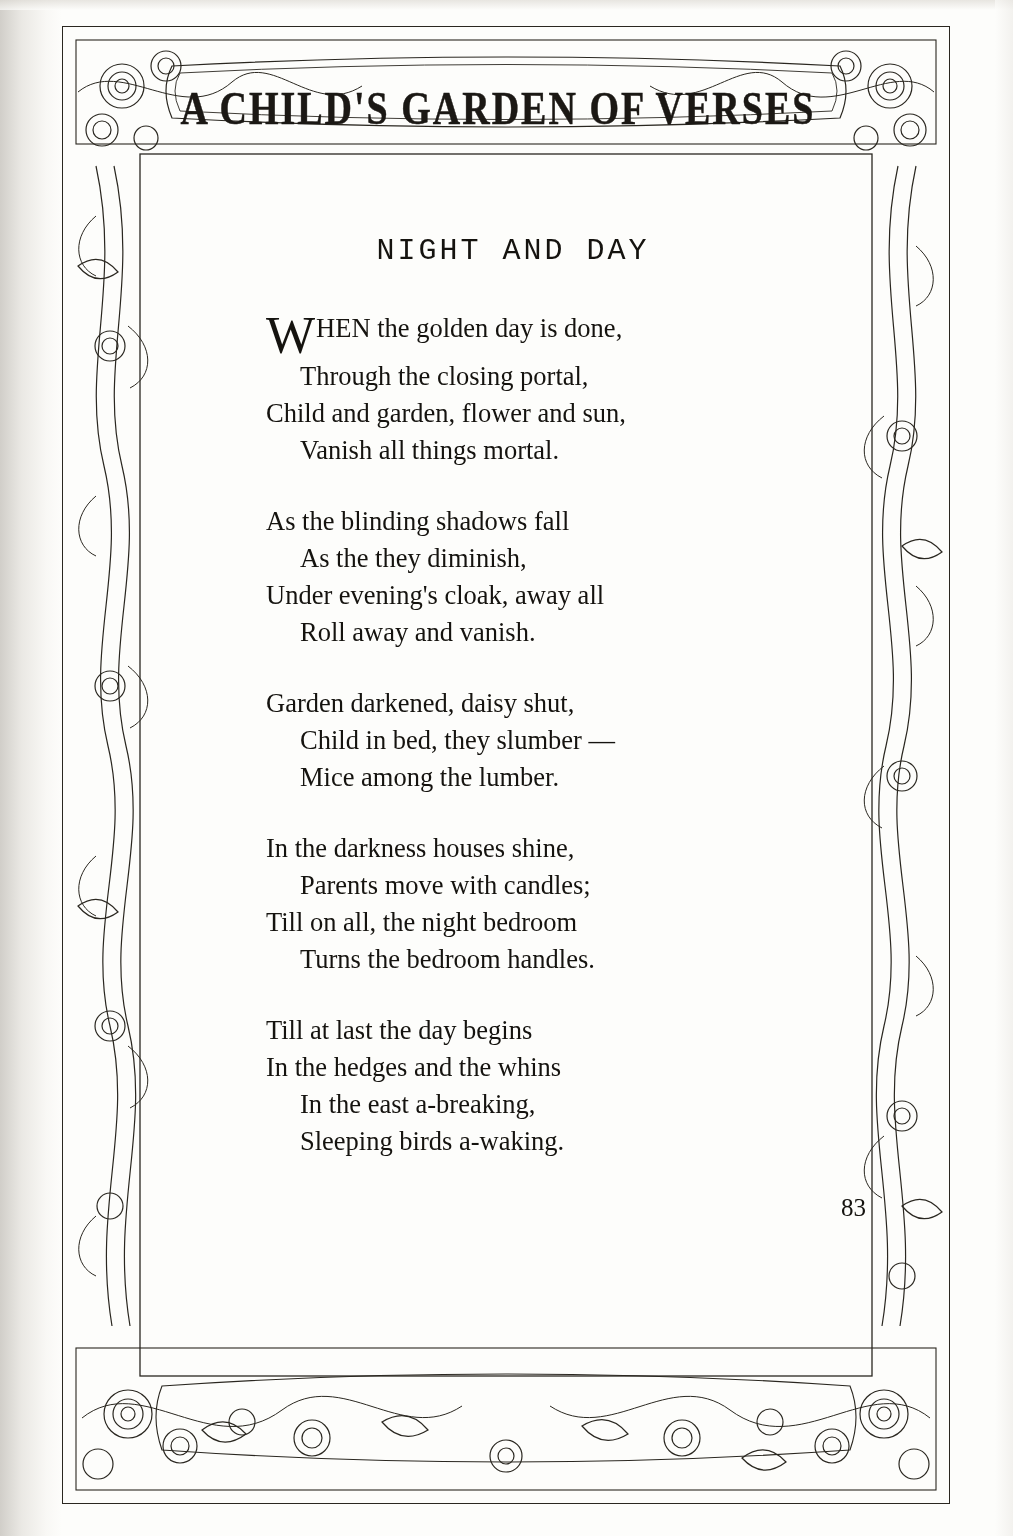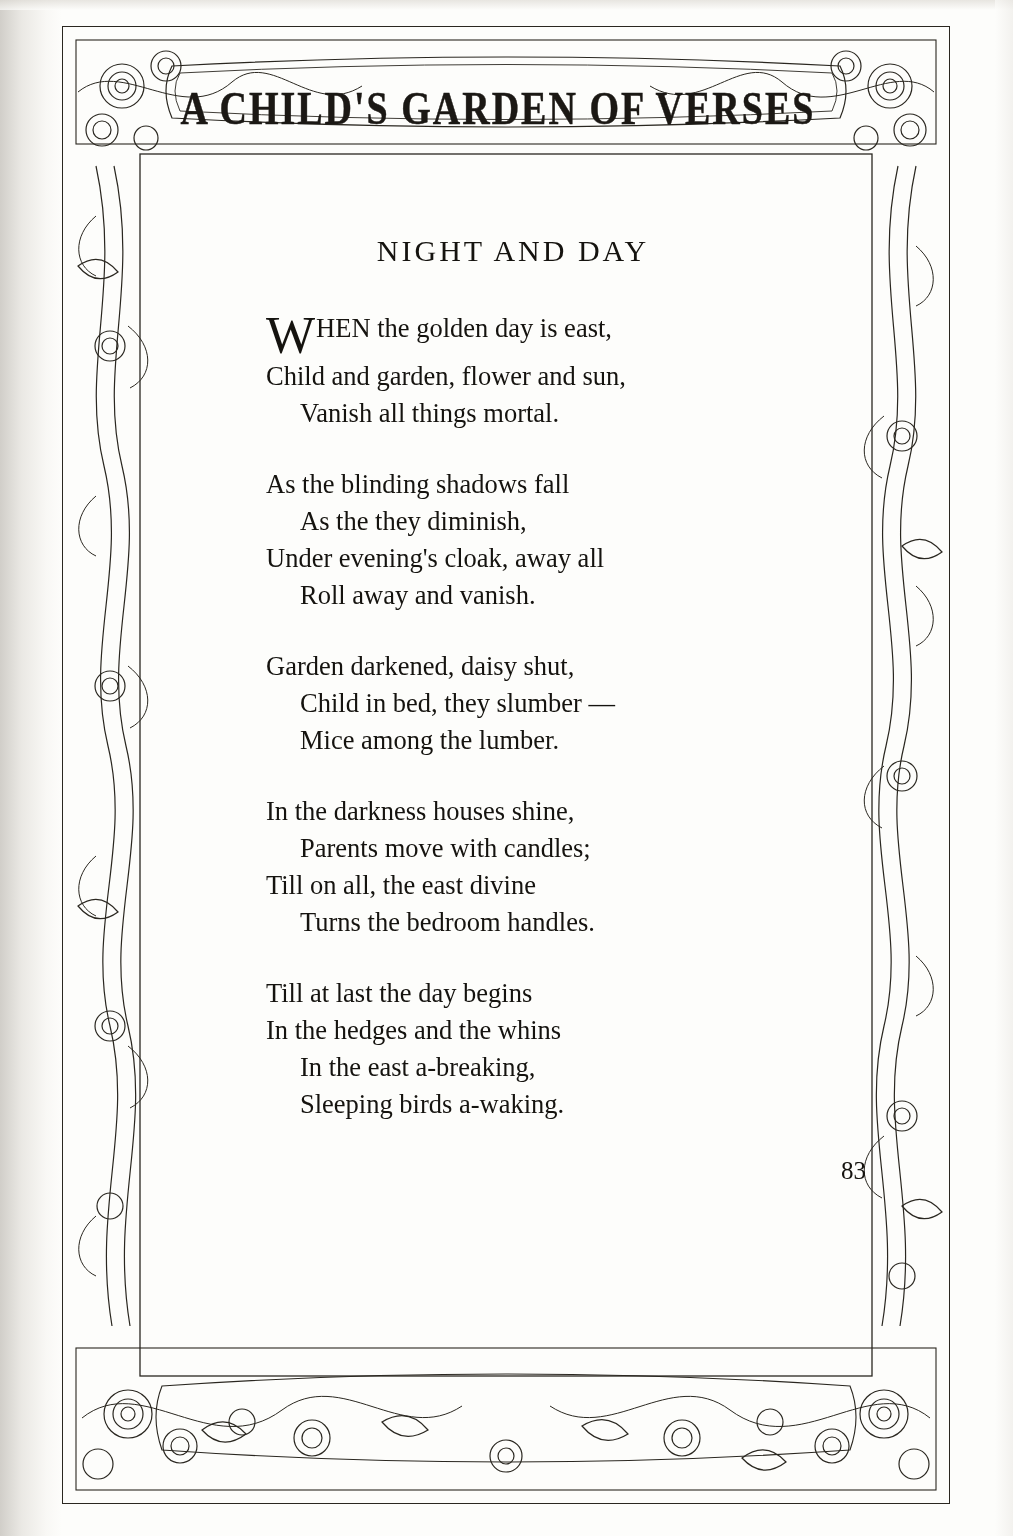--- a/index.html
+++ b/index.html
@@ -95,20 +95,21 @@
     top: 200px;
     width: 716px;
   }
   .poem-title {
     text-align: center;
     font-size: 30px;
     letter-spacing: 3px;
     margin: 34px 0 7px 0;
     padding-left: 10px;
     font-weight: 400;
+    font-family: Liberation Mono, monospace;
   }
   .poem {
     margin-top: 42px;
     padding-left: 116px;
     font-size: 26.5px;
     line-height: 37px;
   }
   .stanza {
     margin-bottom: 34px;
   }
@@ -258,42 +259,43 @@
   <div class="title-banner">
     <div class="book-title">A CHILD'S GARDEN OF VERSES</div>
   </div>
 
   <div class="content">
     <h1 class="poem-title">NIGHT AND DAY</h1>
 
     <div class="poem">
 
       <div class="stanza">
-        <div class="line dropcap-line"><span class="dropcap">W</span><span>HEN the golden day is east,</span></div>
+        <div class="line dropcap-line"><span class="dropcap">W</span><span>HEN the golden day is done,</span></div>
+        <div class="line indent">Through the closing portal,</div>
         <div class="line">Child and garden, flower and sun,</div>
         <div class="line indent">Vanish all things mortal.</div>
       </div>
 
       <div class="stanza">
         <div class="line">As the blinding shadows fall</div>
         <div class="line indent">As the they diminish,</div>
         <div class="line">Under evening's cloak, away all</div>
         <div class="line indent">Roll away and vanish.</div>
       </div>
 
       <div class="stanza">
         <div class="line">Garden darkened, daisy shut,</div>
         <div class="line indent">Child in bed, they slumber —</div>
         <div class="line indent">Mice among the lumber.</div>
       </div>
 
       <div class="stanza">
         <div class="line">In the darkness houses shine,</div>
         <div class="line indent">Parents move with candles;</div>
-        <div class="line">Till on all, the east divine</div>
+        <div class="line">Till on all, the night bedroom</div>
         <div class="line indent">Turns the bedroom handles.</div>
       </div>
 
       <div class="stanza">
         <div class="line">Till at last the day begins</div>
         <div class="line">In the hedges and the whins</div>
         <div class="line indent">In the east a-breaking,</div>
         <div class="line indent">Sleeping birds a-waking.</div>
       </div>
 

